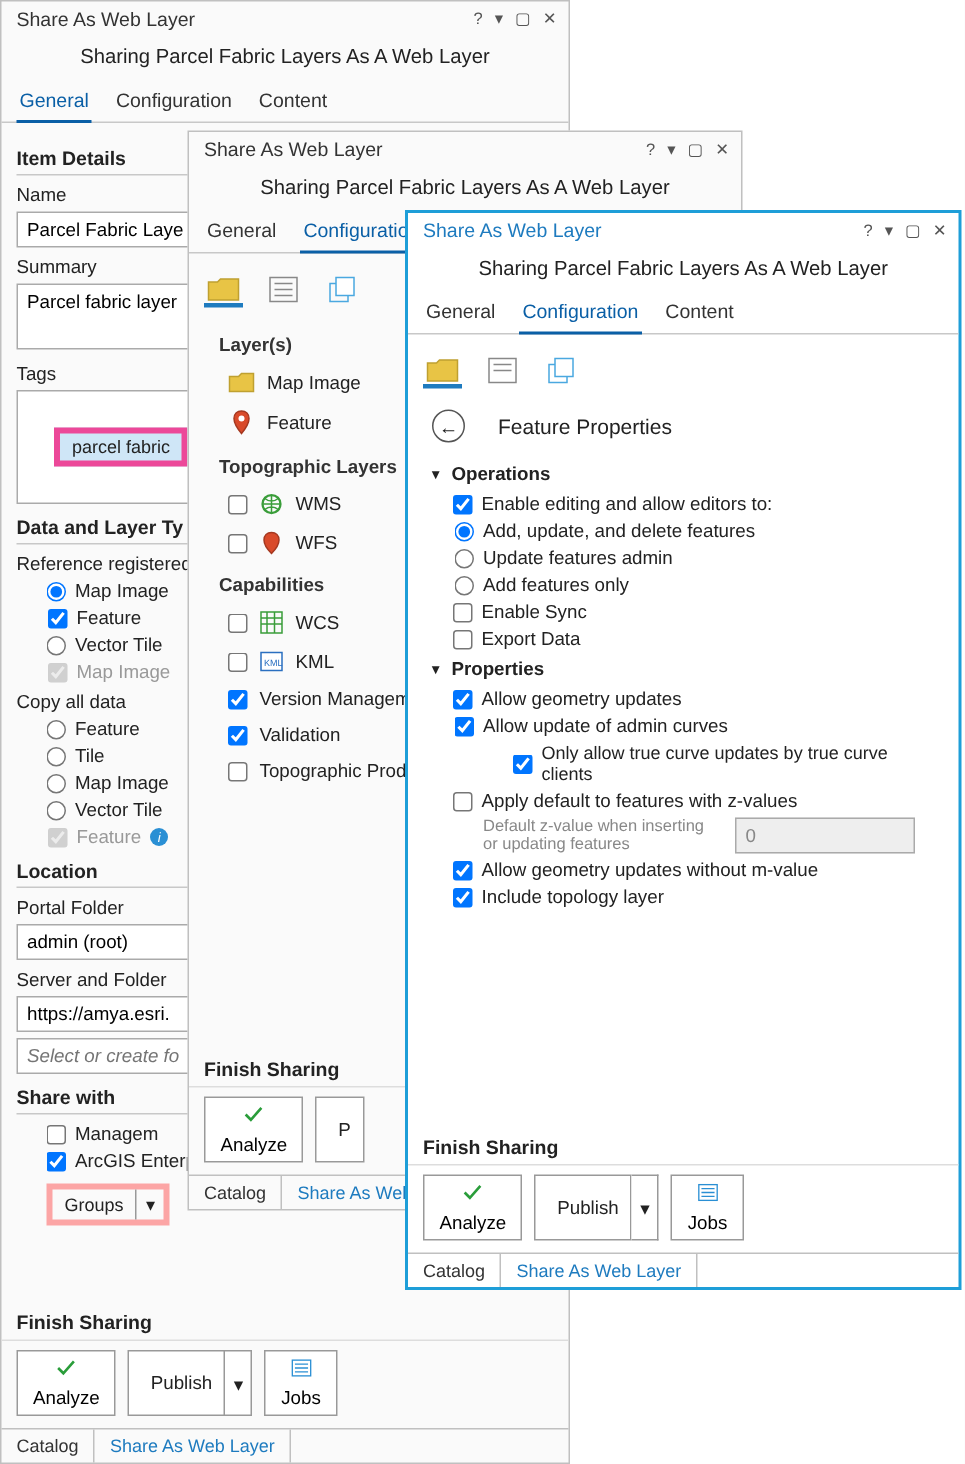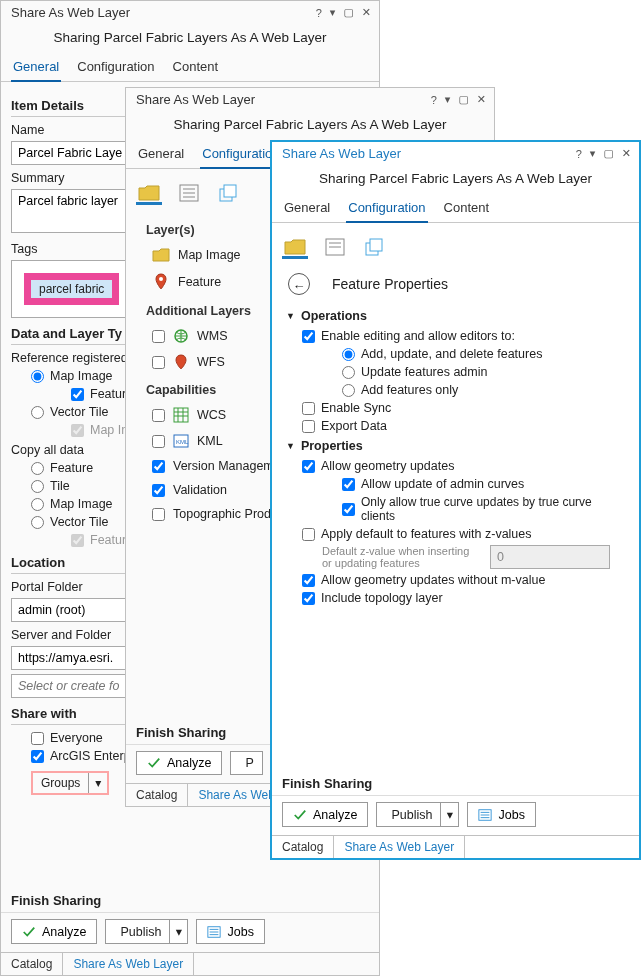--- a/index.html
+++ b/index.html
@@ -17,43 +17,43 @@
   .tabs { display: flex; gap: 14px; padding: 0 10px; font-size: 13px; border-bottom: 1px solid #c8c8c8; }
   .tab { padding: 4px 2px 6px; color: #333; cursor: pointer; }
   .tab.active { color: #0a5fa6; border-bottom: 2px solid #0a5fa6; margin-bottom: -1px; font-weight: 500; }
   .body { padding: 8px 10px 6px; flex: 1; overflow: hidden; font-size: 12.5px; }
   h4.section { font-size: 13px; font-weight: 600; margin: 8px 0 6px; padding-bottom: 3px; border-bottom: 1px solid #c8c8c8; }
   .lbl { margin: 6px 0 4px; display: block; }
   input[type=text], .txt { width: 100%; border: 1px solid #aaa; padding: 4px 6px; font-size: 12.5px; background: #fff; }
   textarea { width: 100%; border: 1px solid #aaa; padding: 4px 6px; font-size: 12.5px; height: 44px; resize: none; }
   .radio-row, .chk-row { display: flex; align-items: center; gap: 6px; margin: 4px 0; }
   .radio-row.sub, .chk-row.sub { margin-left: 20px; }
-  .radio-row.sub2, .chk-row.sub2 { margin-left: 60px; }
+  .radio-row.sub2, .chk-row.sub2 { margin-left: 21px; }
   input[type=checkbox], input[type=radio] { margin: 0; }
   .greyed { color: #999; }
   .icon-row { display: flex; gap: 14px; padding: 6px 0 10px; }
   .icon-row .ic { width: 26px; height: 22px; display: flex; align-items: center; justify-content: center; border-bottom: 3px solid transparent; }
   .icon-row .ic.sel { border-bottom-color: #1e7bbf; }
   .list-row { display: flex; align-items: center; gap: 8px; padding: 5px 0 5px 16px; }
   .sublabel { font-size: 12.5px; margin: 8px 0 5px 10px; color: #333; }
   .btn-row { display: flex; gap: 8px; padding: 6px 10px 8px; border-top: 1px solid #ddd; }
-  .btn { border: 1px solid #999; background: #fff; padding: 4px 10px; font-size: 12.5px; display: flex; align-items: center; gap: 6px; cursor: pointer; }
+  .btn { border: 1px solid #999; background: #fff; padding: 4px 10px; font-size: 12.5px; display: flex; align-items: center; gap: 6px; cursor: pointer; flex-direction: column; }
   .btn svg { width: 14px; height: 14px; }
   .split { display: flex; }
   .split .seg { border: 1px solid #999; background: #fff; padding: 4px 8px; font-size: 12.5px; display: flex; align-items: center; gap: 6px; }
   .split .seg + .seg { border-left: none; width: 18px; padding: 4px 2px; justify-content: center; }
   .bottom-tabs { display: flex; border-top: 1px solid #c0c0c0; font-size: 12px; }
   .bottom-tabs .bt { padding: 4px 10px; border-right: 1px solid #c0c0c0; color: #333; cursor: pointer; }
   .bottom-tabs .bt.on { color: #1e7bbf; }
   .back-circle { width: 22px; height: 22px; border: 1.5px solid #555; border-radius: 50%; display: flex; align-items: center; justify-content: center; font-size: 13px; }
   .prop-head { display: flex; align-items: center; gap: 6px; margin: 6px 0 6px 4px; font-size: 12.5px; }
   .prop-head .tri { font-size: 9px; }
-  .tag-chip { display: inline-block; background: #cfe6f7; border: 7px solid #ec4899; padding: 2px 8px; margin: 8px; font-size: 12px; }
+  .tag-chip { display: inline-block; background: #cfe6f7; border: 4px solid #ec4899; padding: 2px 8px; margin: 20px; font-size: 12px; }
   .tags-box { border: 1px solid #aaa; padding: 4px; min-height: 36px; background: #fff; }
-  .groups-drop { display: inline-flex; border: 2px solid #fca5a5; font-size: 12px; margin-top: 4px; }
+  .groups-drop { display: inline-flex; border: 4px solid #fca5a5; font-size: 12px; margin-top: 4px; }
   .groups-drop span { padding: 3px 8px; }
   .groups-drop .chev { border-left: 1px solid #999; padding: 3px 6px; }
   .finhead { font-size: 13px; font-weight: 600; padding: 10px 10px 4px; }
   .info-dot { display:inline-flex; width:12px; height:12px; border-radius:50%; background:#2a8fd4; color:#fff; font-size:9px; align-items:center; justify-content:center; font-style:italic; }
 </style>
 </head>
 <body>
 
 <div class="pane pane1">
   <div class="titlebar">
@@ -128,21 +128,21 @@
     <span class="lbl">Portal Folder</span>
     <input type="text" value="admin (root)" style="">
     <span class="lbl">Server and Folder</span>
     <input type="text" value="https://amya.esri." style="">
     <div style="height:4px"></div>
     <input type="text" class="greyed" style="font-style: italic; color: rgb(136, 136, 136);" placeholder="Select or create fo">
 
     <h4 class="section">Share with</h4>
     <div class="chk-row sub">
         <input type="checkbox" style="">
-        <span>Everyone</span>
+        <span>Managem</span>
       </div>
     <div class="chk-row sub">
         <input type="checkbox" checked="" style="">
         <span>ArcGIS Enterprise</span>
       </div>
     <div class="groups-drop" style="margin-left:20px">
       <span>Groups</span>
         <span class="chev">▾</span>
     </div>
   </div>
@@ -224,21 +224,21 @@
         </svg>
         <span>Map Image</span>
       </div>
     <div class="list-row">
         <svg width="18" height="18">
           <path d="M9 1 C12 1 14 3 14 6 C14 10 9 16 9 16 C9 16 4 10 4 6 C4 3 6 1 9 1 Z" fill="#d94a2a" stroke="#a53820"></path>
           <circle cx="9" cy="6" r="2" fill="#fff"></circle>
         </svg>
         <span>Feature</span>
       </div>
-    <div class="sublabel"><b>Additional Layers</b></div>
+    <div class="sublabel"><b>Topographic Layers</b></div>
     <div class="list-row">
         <input type="checkbox" style=""> 
         <svg width="16" height="16">
           <circle cx="8" cy="8" r="6" fill="none" stroke="#3a9d3a" stroke-width="1.5"></circle>
           <path d="M2 8 H14 M8 2 V14 M3 4 Q8 8 13 4 M3 12 Q8 8 13 12" stroke="#3a9d3a" fill="none"></path>
         </svg> 
         <span>WMS</span>
       </div>
     <div class="list-row">
         <input type="checkbox" style=""> 

